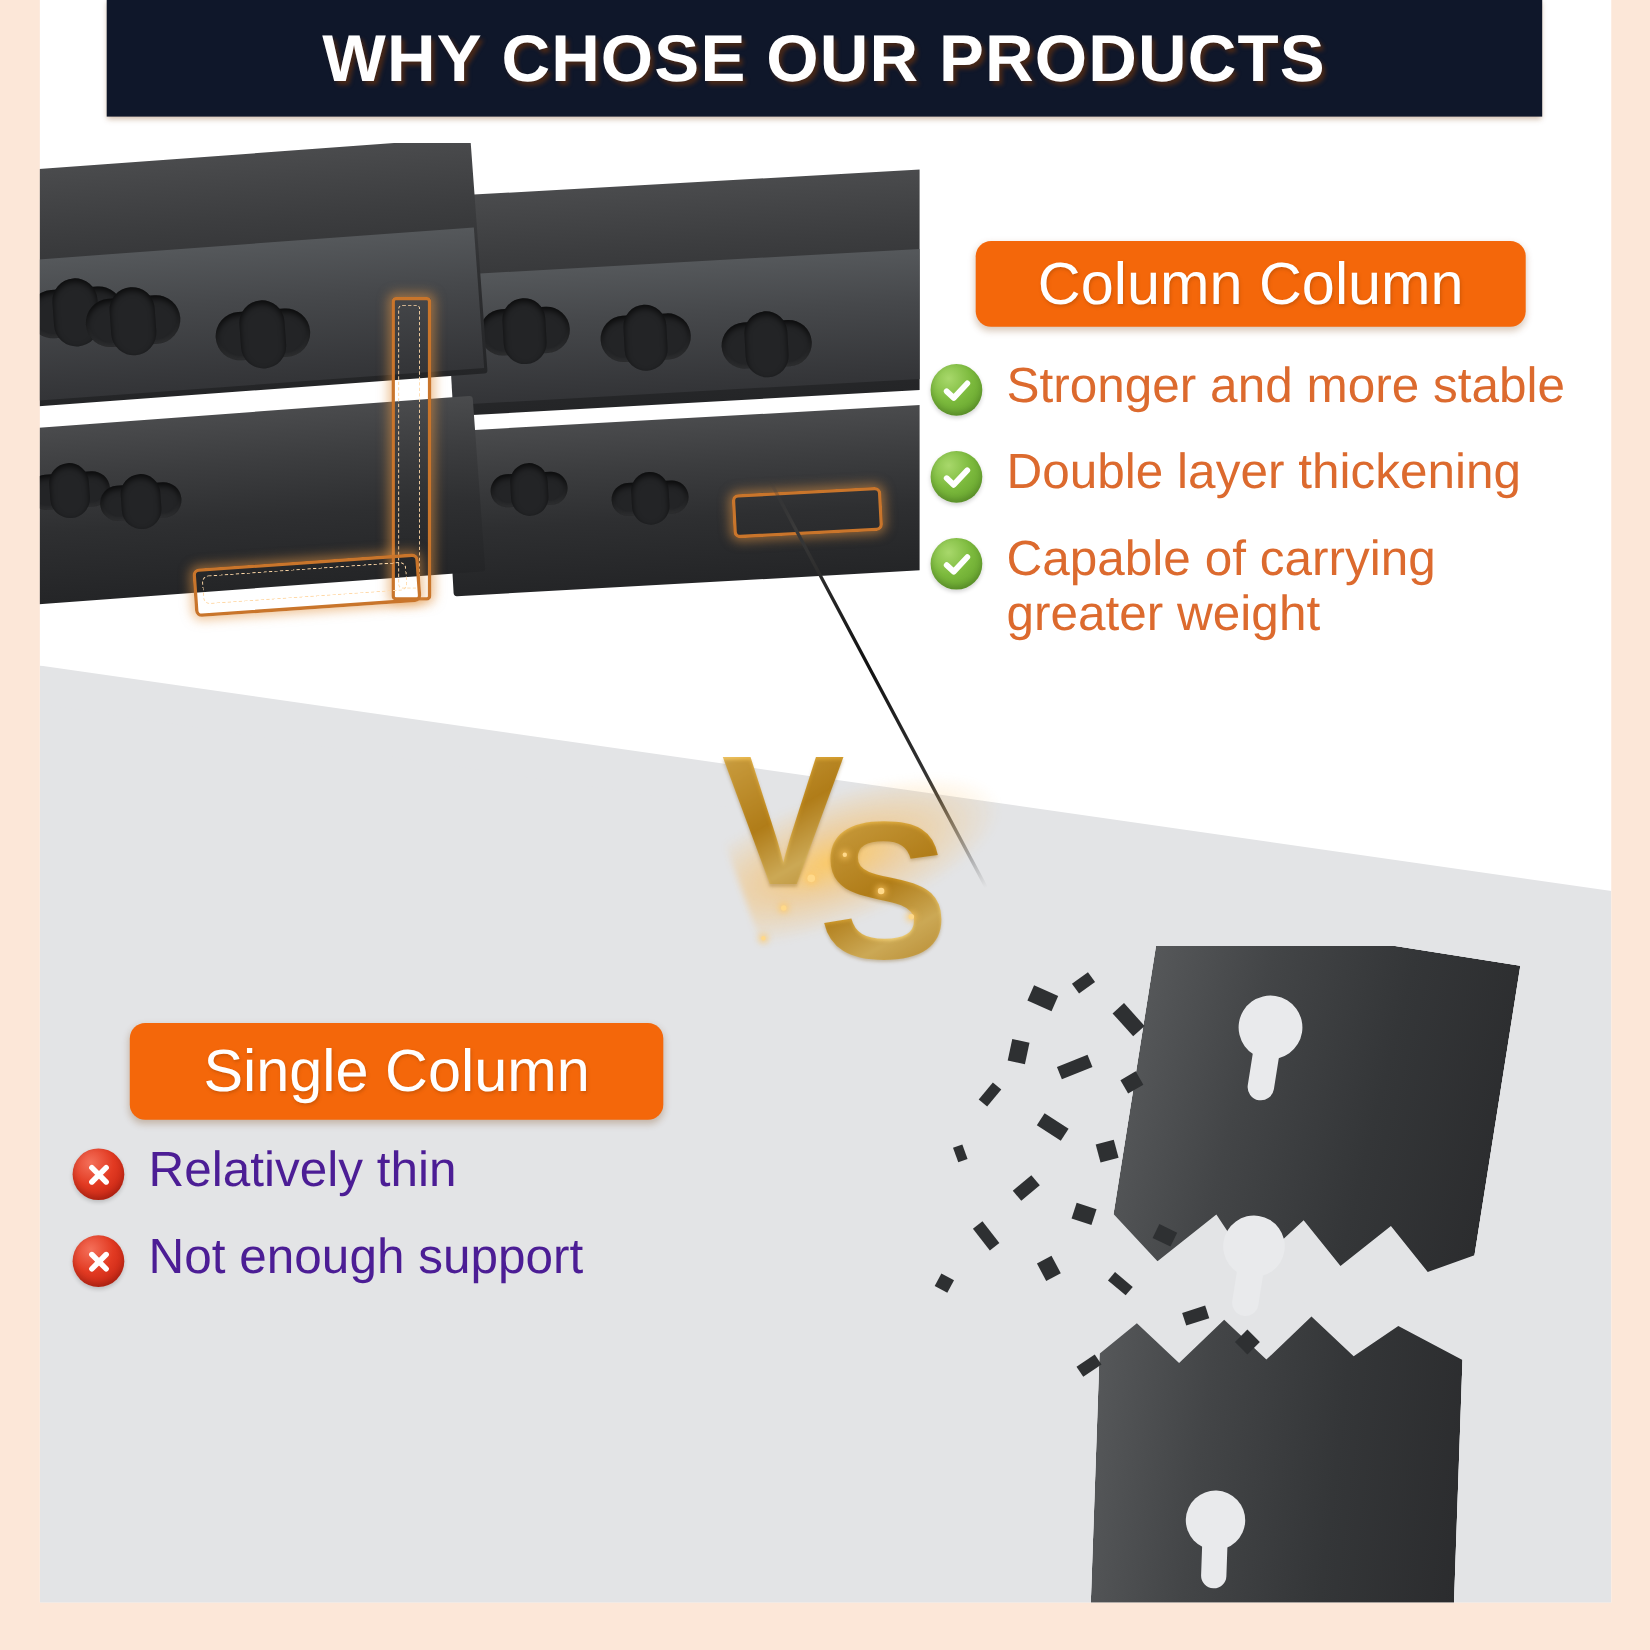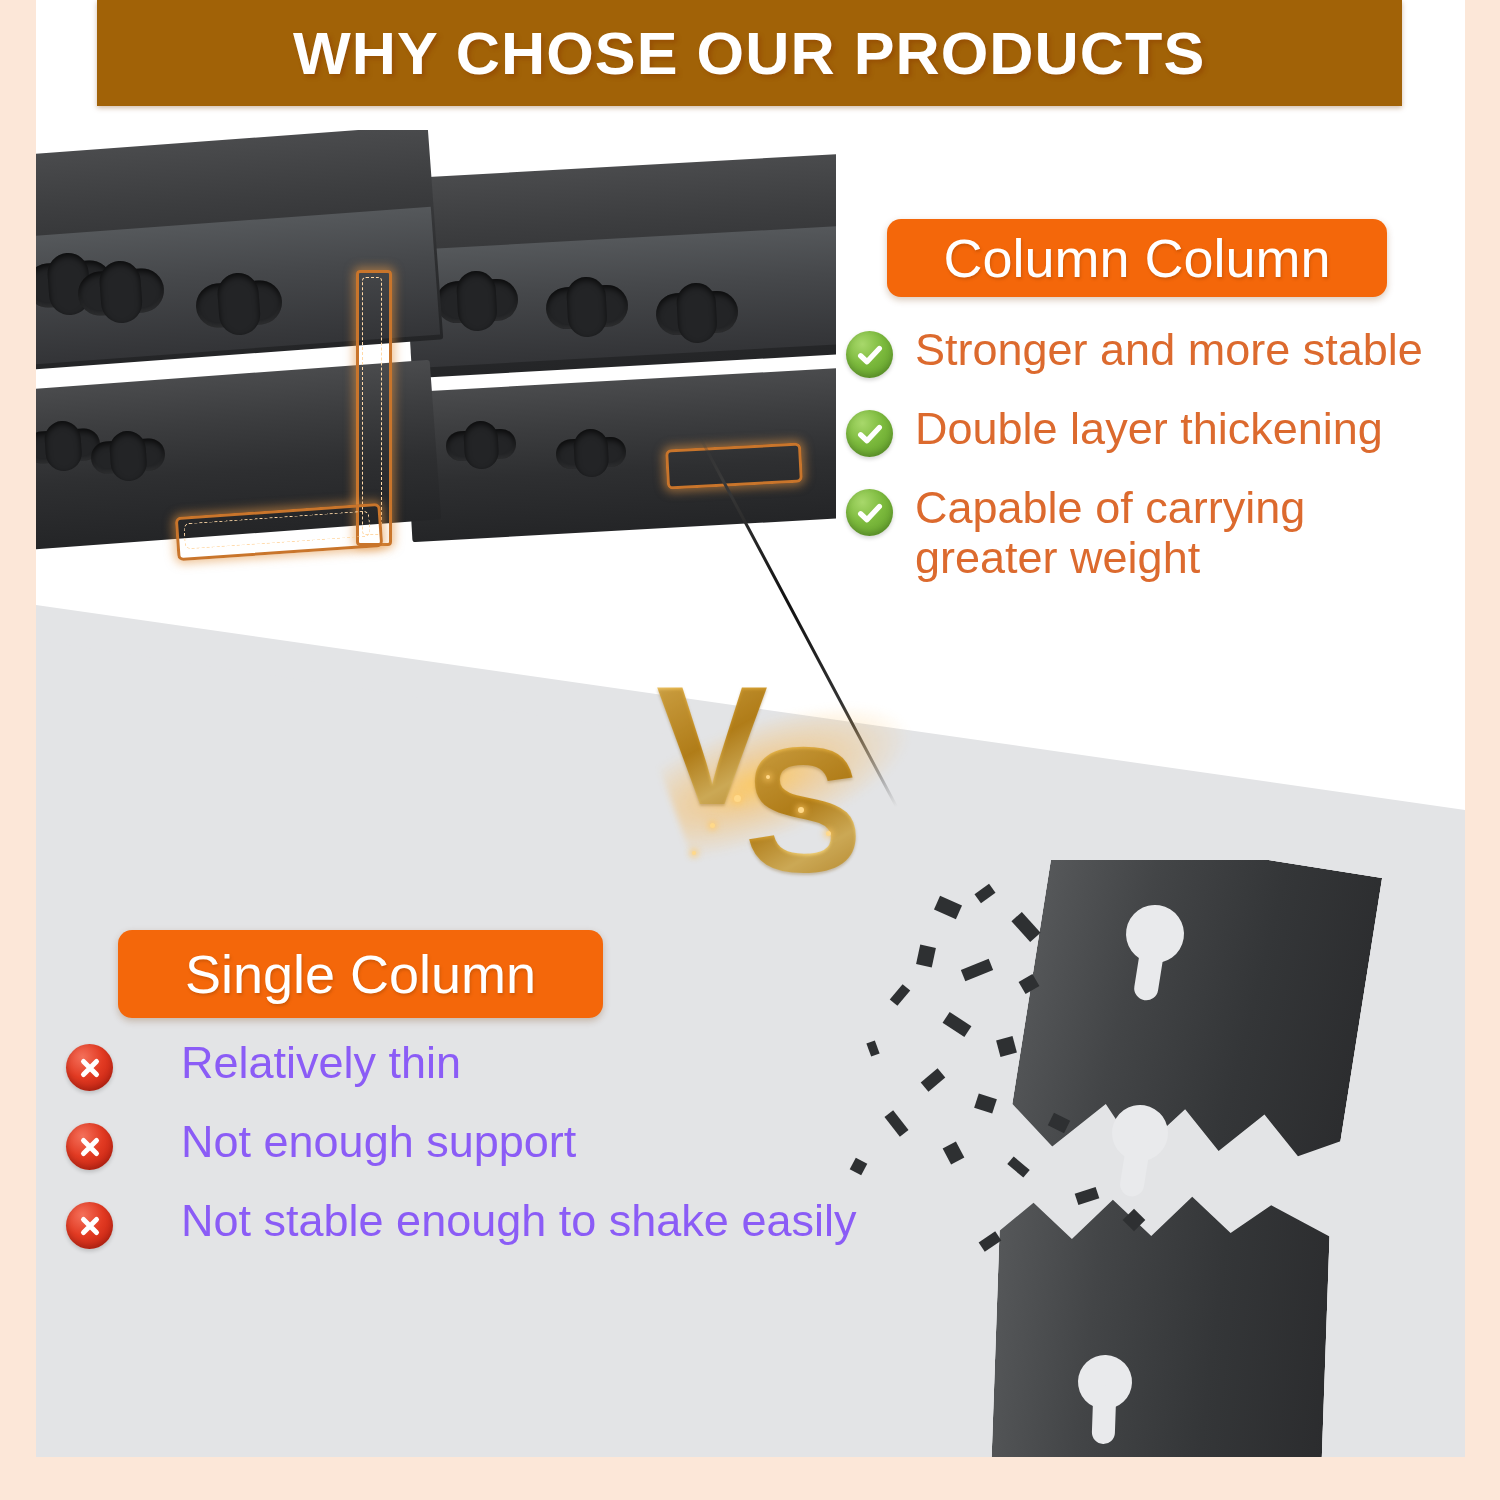--- a/index.html
+++ b/index.html
@@ -22,21 +22,21 @@
     clip-path:polygon(0 605px, 1429px 810px, 1429px 1457px, 0 1457px);
   }
   .gray-band2{
     position:absolute;left:0;top:0;width:1429px;height:1457px;
     background:#E3E4E6;
     clip-path:polygon(0 640px, 700px 745px, 1429px 1457px, 0 1457px);
   }
   
   .header{
     position:absolute;left:61px;top:0px;width:1305px;height:106px;
-    background:#a16207;
+    background:#0f172a;
     box-shadow:0 2px 5px rgba(120,60,10,.35);
     display:flex;align-items:center;justify-content:center;
   }
   .header-title{
     color:#fff;
     font-size:60px;
     font-weight:bold;
     letter-spacing:1px;
     transform:scaleX(1.02);
     text-shadow:3px 3px 4px rgba(140,60,0,.45);
@@ -133,21 +133,21 @@
   .icon-x{
     background:radial-gradient(circle at 35% 28%, #f4705a 0%, #e23a22 45%, #b81a0c 100%);
     box-shadow:0 2px 4px rgba(0,0,0,.18), inset 0 -3px 6px rgba(0,0,0,.18);
   }
   .glyph{
     position:absolute;left:0;top:0;width:100%;height:100%;
     display:flex;align-items:center;justify-content:center;
   }
   .bullet-text{font-size:45px;line-height:1.12;}
   .text-pos{color:#DC6A2E;}
-  .text-neg{color:#8b5cf6;margin-left:46px;}
+  .text-neg{color:#4c1d95;}
   
   .photo-bottom{
     position:absolute;left:790px;top:860px;width:639px;height:597px;overflow:hidden;
   }
   .post{
     position:absolute;
     background:linear-gradient(95deg,#56585a 0%,#434547 30%,#343638 65%,#2b2c2e 100%);
   }
   .post-upper{
     left:200px;top:-10px;width:330px;height:360px;
@@ -287,30 +287,20 @@
       <span class="bullet-icon icon-x">
         <span class="glyph">
           <svg width="26" height="26" viewBox="0 0 24 24" aria-hidden="true">
             <path d="M6 6 L18 18 M18 6 L6 18" fill="none" stroke="#ffffff" stroke-width="4.6" stroke-linecap="round"></path>
           </svg>
         </span>
       </span>
       <span class="bullet-text text-neg">Not enough support</span>
     </div>
 
-    <div class="bullet">
-      <span class="bullet-icon icon-x">
-        <span class="glyph">
-          <svg width="26" height="26" viewBox="0 0 24 24" aria-hidden="true">
-            <path d="M6 6 L18 18 M18 6 L6 18" fill="none" stroke="#ffffff" stroke-width="4.6" stroke-linecap="round"></path>
-          </svg>
-        </span>
-      </span>
-      <span class="bullet-text text-neg">Not stable enough to shake easily</span>
-    </div>
 
   </div>
 
   <div class="photo-bottom">
     <div class="post post-upper"></div>
     <div class="keyhole" style="left:300px;top:45px;width:58px;height:58px;transform:rotate(9deg);"></div>
     <div class="keyhole" style="left:286px;top:245px;width:56px;height:56px;transform:rotate(9deg);"></div>
     <div class="post post-lower"></div>
     <div class="keyhole" style="left:252px;top:495px;width:54px;height:54px;transform:rotate(2deg);"></div>
 

